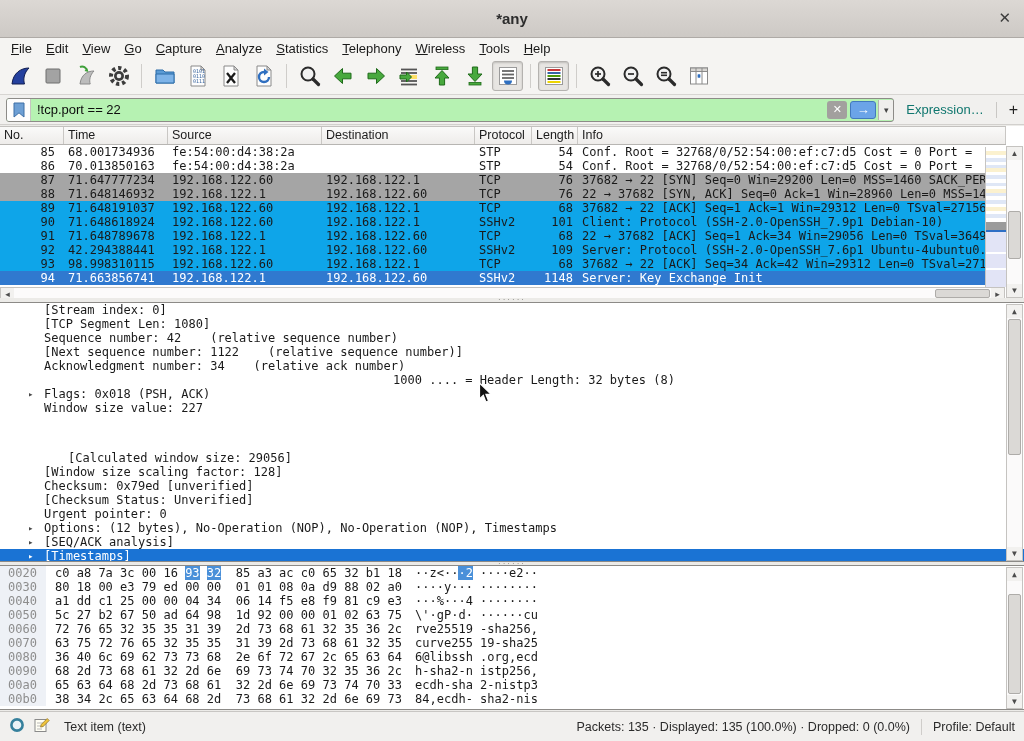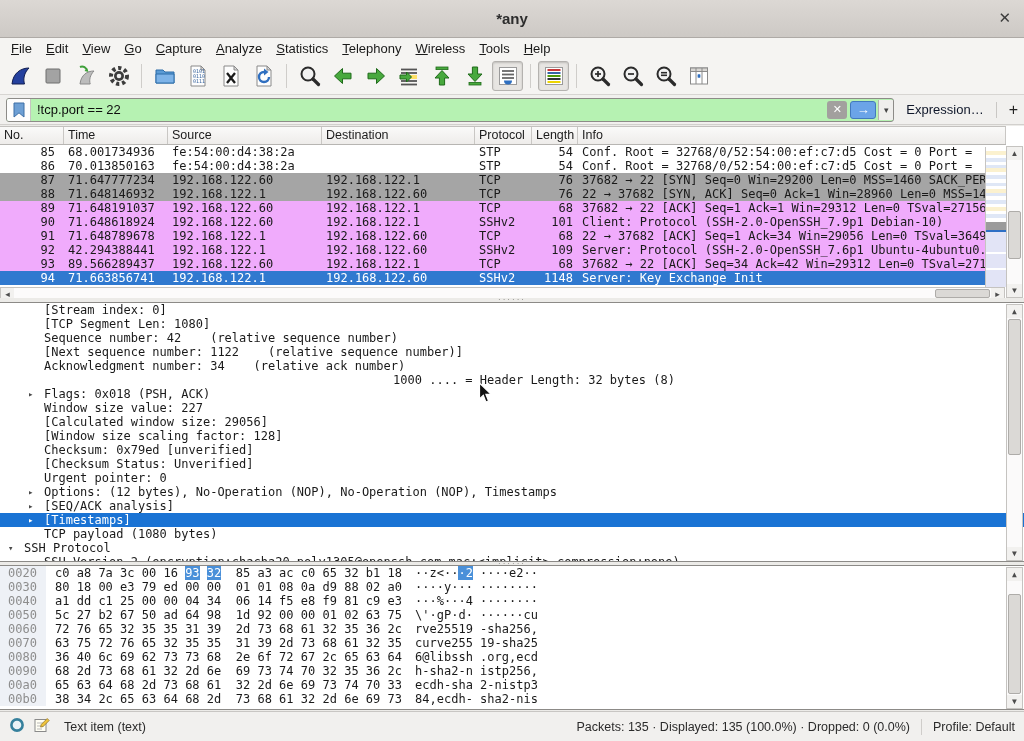--- a/index.html
+++ b/index.html
@@ -29,42 +29,42 @@
 .filterfield { width:890px; height:24px; border:1px solid #8d8b88; border-radius:3px; background:#b6f2b2;
   display:flex; align-items:center; overflow:hidden; }
 .bookmark { width:24px; height:22px; background:#fdfdfd; border-right:1px solid #c6c4c1; display:flex; align-items:center; justify-content:center; }
 .filtertext { flex:1; font-size:13px; padding-left:6px; color:#0d0d0d; white-space:nowrap; }
 .clearbtn { width:20px; height:18px; background:#a2a09e; border-radius:3px; color:#fff; font-size:11px;
   display:flex; align-items:center; justify-content:center; margin-right:3px; }
 .applybtn { width:26px; height:18px; background:#6ba4e8; border:1px solid #4279bd; border-radius:3px; color:#fff;
   font-size:13px; font-weight:bold; display:flex; align-items:center; justify-content:center; margin-right:2px; }
 .dropbtn { width:15px; height:20px; border-left:1px solid #b5b3b0; background:#efeeec; color:#444; font-size:9px;
   display:flex; align-items:center; justify-content:center; }
-.expression { font-size:13px; margin-left:12px; color:#0f172a; }
+.expression { font-size:13px; margin-left:12px; color:#0f766e; }
 .fsep { width:1px; height:16px; background:#c9c7c4; margin-left:12px; }
 .plusbtn { font-size:16px; margin-left:12px; color:#222; }
 
 
 .packetpane { position:absolute; left:0; top:126px; width:1024px; height:172px; background:#fff; }
 .plheader { display:flex; height:19px; width:1006px; background:linear-gradient(#fafaf9,#eeecea);
   border-top:1px solid #c3c1be; border-bottom:1px solid #b7b5b2; font-size:12.5px; color:#1c1c1c; }
 .plheader .hcell { border-right:1px solid #c9c7c4; padding:1px 0 0 4px; overflow:hidden; white-space:nowrap; }
 .plrows { width:985px; }
 .prow { display:flex; height:14px; line-height:14px; font-family:"DejaVu Sans Mono",monospace; font-size:12px; white-space:nowrap; }
 .prow>div { overflow:hidden; }
 .c0 { width:64px; text-align:right; padding-right:9px; flex:none; }
 .c1 { width:104px; padding-left:4px; flex:none; }
 .c2 { width:154px; padding-left:4px; flex:none; }
 .c3 { width:153px; padding-left:4px; flex:none; }
 .c4 { width:57px; padding-left:4px; flex:none; }
 .c5 { width:46px; text-align:right; padding-right:5px; flex:none; }
 .c6 { flex:1; padding-left:4px; }
 .r-white { background:#ffffff; }
 .r-gray  { background:#a5a5a5; }
-.r-lav   { background:#f0abfc; }
+.r-lav   { background:#0ea5e9; }
 .r-sel   { background:#3079cf; color:#fff; }
 
 .minimap { position:absolute; left:985px; top:21px; width:21px; height:140px; border-left:1px solid #c6c4c1; }
 .minimap div { width:100%; }
 
 .vscroll { position:absolute; width:17px; background:#fbfafa; border:1px solid #c5c3c0; }
 .vs-pl   { right:1px; top:20px; height:152px; }
 .sb-arrow { height:13px; display:flex; align-items:center; justify-content:center; font-size:8px; color:#4c4c4c; background:#f2f1ef; }
 .sb-thumb { position:absolute; left:1px; right:1px; background:#dbd9d6; border:1px solid #aeaca9; border-radius:2px; }
 
@@ -374,21 +374,21 @@
         <div class="c0">92</div>
         <div class="c1">42.294388441</div>
         <div class="c2">192.168.122.1</div>
         <div class="c3">192.168.122.60</div>
         <div class="c4">SSHv2</div>
         <div class="c5">109</div>
         <div class="c6">Server: Protocol (SSH-2.0-OpenSSH_7.6p1 Ubuntu-4ubuntu0.3</div>
       </div>
       <div class="prow r-lav">
         <div class="c0">93</div>
-        <div class="c1">89.566289437</div>
+        <div class="c1">98.998310115</div>
         <div class="c2">192.168.122.60</div>
         <div class="c3">192.168.122.1</div>
         <div class="c4">TCP</div>
         <div class="c5">68</div>
         <div class="c6">37682 → 22 [ACK] Seq=34 Ack=42 Win=29312 Len=0 TSval=2715</div>
       </div>
       <div class="prow r-sel">
         <div class="c0">94</div>
         <div class="c1">71.663856741</div>
         <div class="c2">192.168.122.1</div>
@@ -447,21 +447,21 @@
 <div class="details">
   <div id="tree">
       <div class="tline" style="padding-left: 44px;"><span>[Stream index: 0]</span></div>
       <div class="tline" style="padding-left: 44px;"><span>[TCP Segment Len: 1080]</span></div>
       <div class="tline" style="padding-left: 44px;"><span>Sequence number: 42    (relative sequence number)</span></div>
       <div class="tline" style="padding-left: 44px;"><span>[Next sequence number: 1122    (relative sequence number)]</span></div>
       <div class="tline" style="padding-left: 44px;"><span>Acknowledgment number: 34    (relative ack number)</span></div>
       <div class="tline" style="padding-left: 44px; text-align: center;"><span>1000 .... = Header Length: 32 bytes (8)</span></div>
       <div class="tline" style="padding-left: 44px;"><span class="arr" style="left: 28px;">▸</span><span>Flags: 0x018 (PSH, ACK)</span></div>
       <div class="tline" style="padding-left: 44px;"><span>Window size value: 227</span></div>
-      <div class="tline" style="padding-left: 44px;"><span>[Calculated window size: 29056]</span></div>
+      <div class="tline" style="padding-left: 68px; margin-top: 36px;"><span>[Calculated window size: 29056]</span></div>
       <div class="tline" style="padding-left: 44px;"><span>[Window size scaling factor: 128]</span></div>
       <div class="tline" style="padding-left: 44px;"><span>Checksum: 0x79ed [unverified]</span></div>
       <div class="tline" style="padding-left: 44px;"><span>[Checksum Status: Unverified]</span></div>
       <div class="tline" style="padding-left: 44px;"><span>Urgent pointer: 0</span></div>
       <div class="tline" style="padding-left: 44px;"><span class="arr" style="left: 28px;">▸</span><span>Options: (12 bytes), No-Operation (NOP), No-Operation (NOP), Timestamps</span></div>
       <div class="tline" style="padding-left: 44px;"><span class="arr" style="left: 28px;">▸</span><span>[SEQ/ACK analysis]</span></div>
       <div class="tline sel" style="padding-left: 44px;"><span class="arr" style="left: 28px;">▸</span><span>[Timestamps]</span></div>
       <div class="tline" style="padding-left: 44px;"><span>TCP payload (1080 bytes)</span></div>
       <div class="tline" style="padding-left: 24px;"><span class="arr" style="left: 8px;">▾</span><span>SSH Protocol</span></div>
       <div class="tline" style="padding-left: 44px;"><span class="arr" style="left: 28px;">▸</span><span>SSH Version 2 (encryption:chacha20-poly1305@openssh.com mac:&lt;implicit&gt; compression:none)</span></div>

